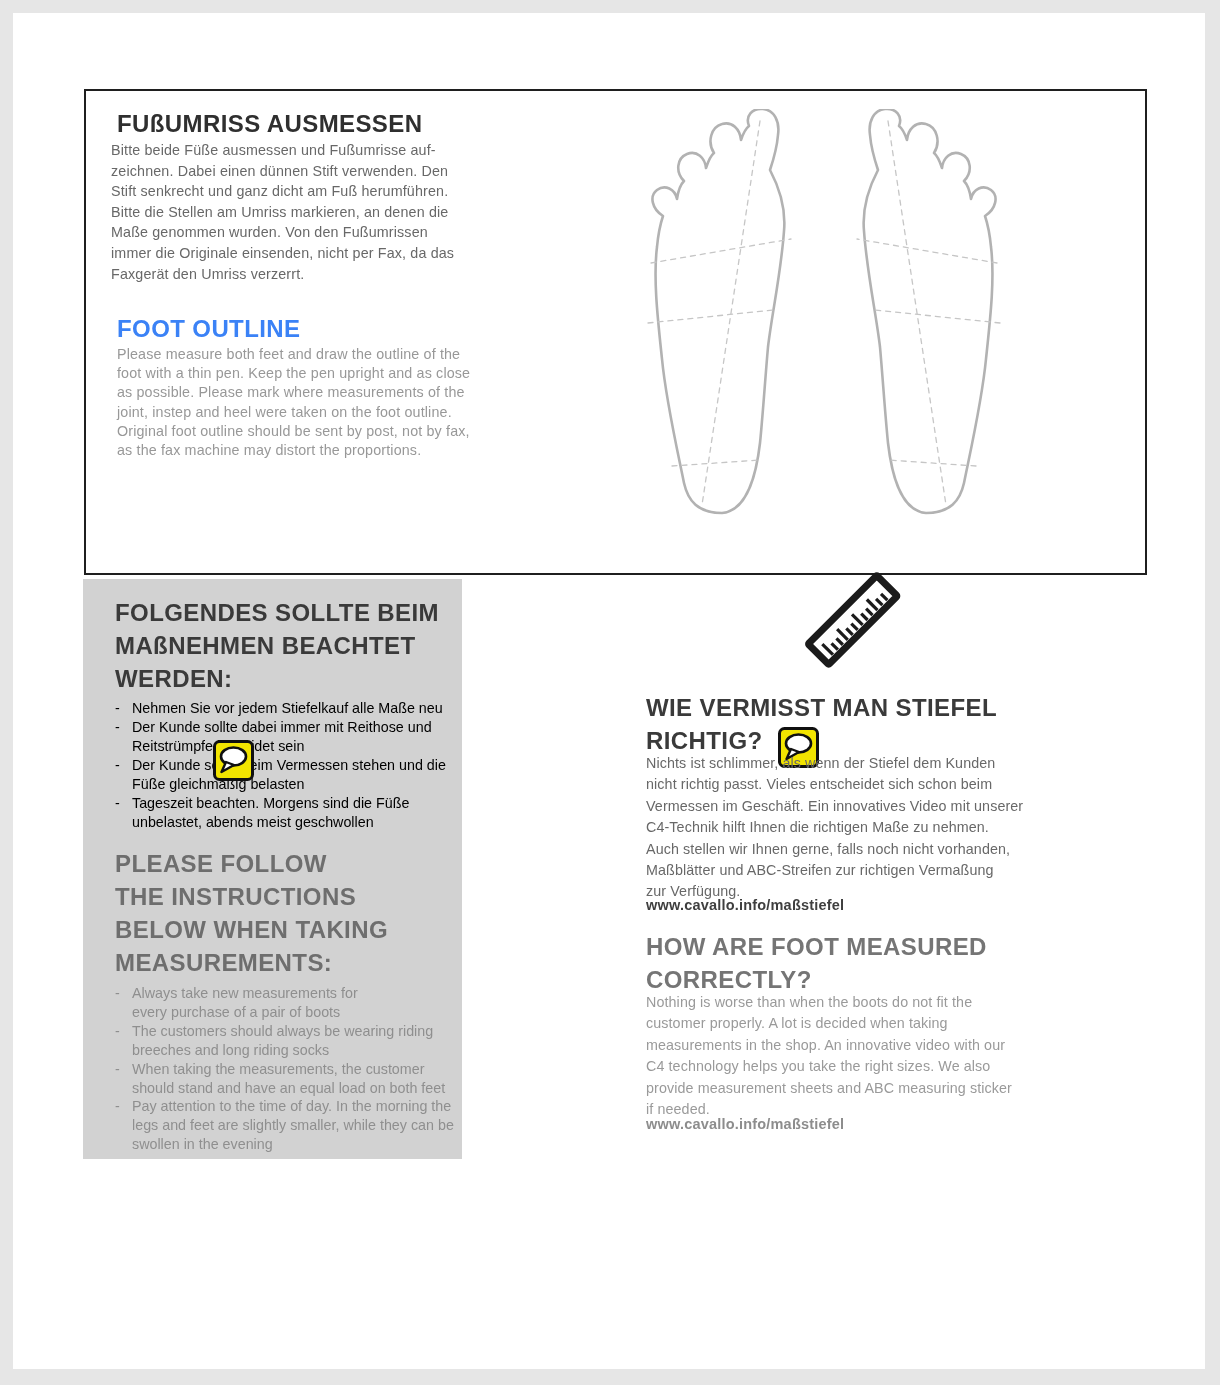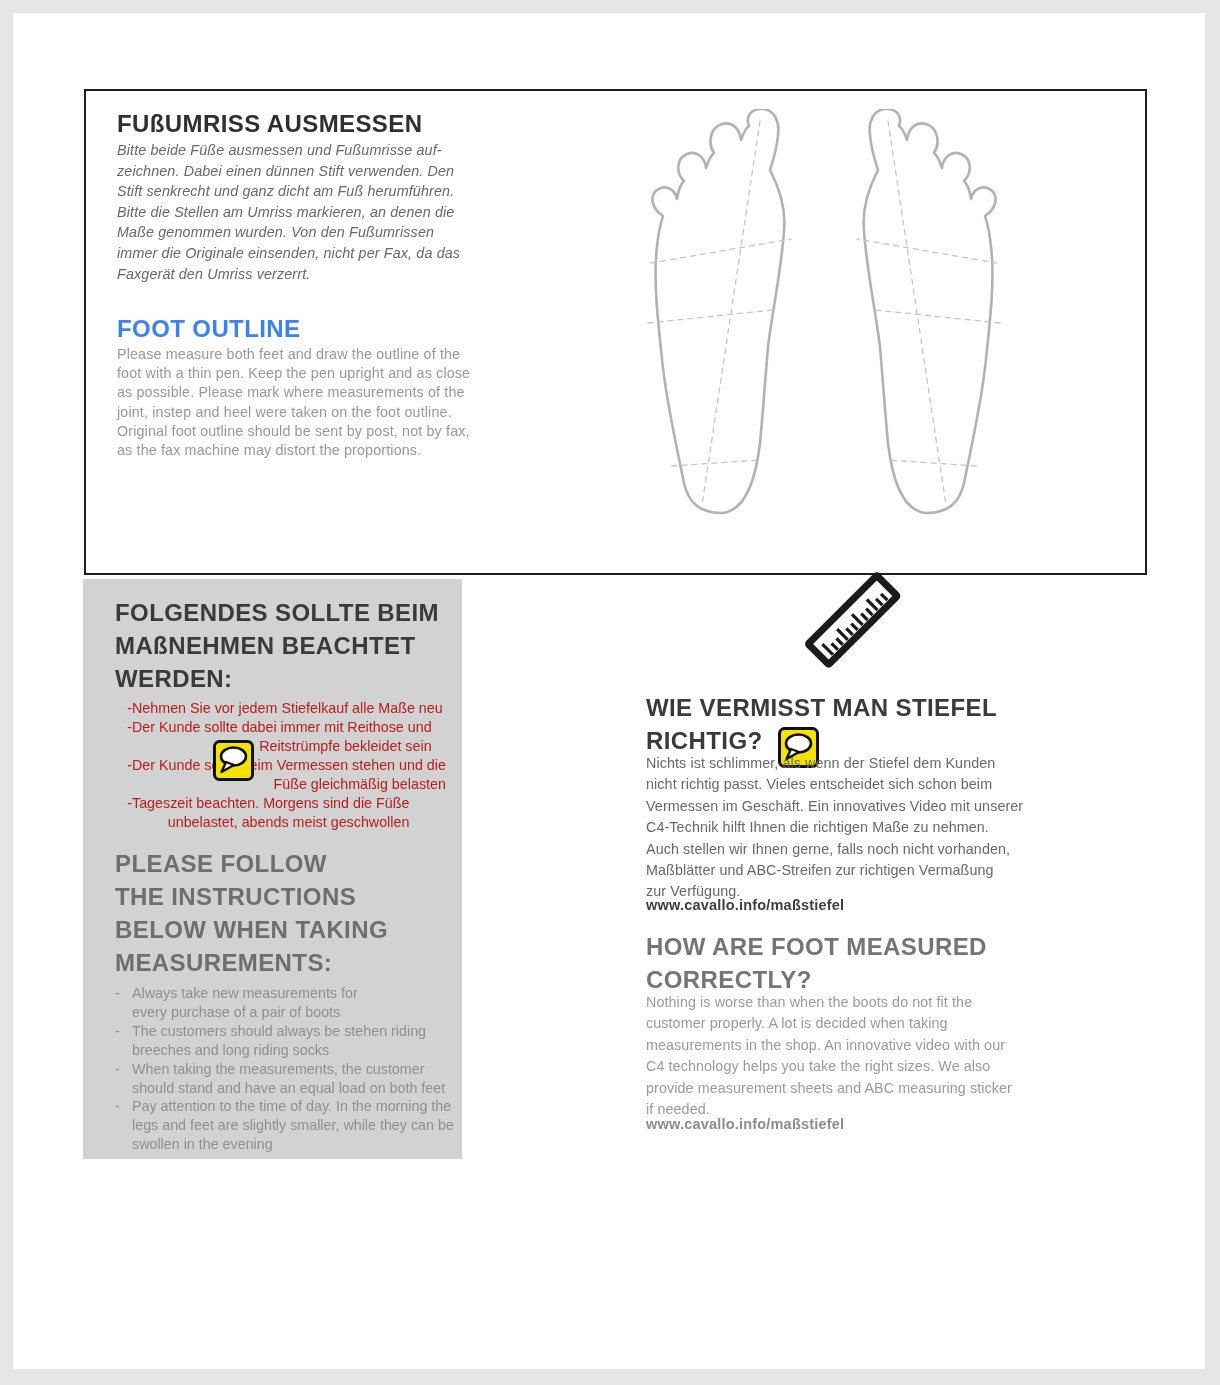--- a/index.html
+++ b/index.html
@@ -48,38 +48,38 @@
     background: #d2d2d2;
   }
 
   .bullets { position: absolute; }
   .bullet { display: flex; margin-bottom: 0; }
   .bullet .dash-col {
     width: 17px; flex: 0 0 17px;
   }
   .bullet .dash-col::before { content: "-"; }
   .bullet .btext { white-space: pre-line; }
-  .bullets-de .bullet { color: #b91c1c; font-size: 14.3px; line-height: 19px; text-align: right; }
+  .bullets-de .bullet { color: #000000; font-size: 14.3px; line-height: 19px; }
   .bullets-en .bullet { color: #8f8f8f; font-size: 14.3px; line-height: 18.9px; }
 
   .url-dark { font-size: 14.5px; font-weight: bold; color: #3f3f3f; letter-spacing: 0.2px; }
   .url-gray { font-size: 14.5px; font-weight: bold; color: #8d8d8d; letter-spacing: 0.2px; }
 
   .comment-badge { width: 41px; height: 41px; cursor: pointer; }
 </style>
 </head>
 <body>
 
 <div class="page">
 
   <div class="outline-box">
 
     <div class="abs h-dark" style="left:31px; top:16px;">FUßUMRISS AUSMESSEN</div>
 
-    <div class="abs body-de pre" style="left:31px; top:49px;font-style:italic;">Bitte beide Füße ausmessen und Fußumrisse auf-
+    <div class="abs body-de pre" style="left:25px; top:49px;">Bitte beide Füße ausmessen und Fußumrisse auf-
 zeichnen. Dabei einen dünnen Stift verwenden. Den
 Stift senkrecht und ganz dicht am Fuß herumführen.
 Bitte die Stellen am Umriss markieren, an denen die
 Maße genommen wurden. Von den Fußumrissen
 immer die Originale einsenden, nicht per Fax, da das
 Faxgerät den Umriss verzerrt.</div>
 
     <div class="abs h-gray" style="left:31px; top:221px;">FOOT OUTLINE</div>
 
     <div class="abs body-en pre" style="left:31px; top:254px;">Please measure both feet and draw the outline of the
@@ -189,21 +189,21 @@
 MEASUREMENTS:</div>
 
     <div class="bullets bullets-en" style="left:32px; top:405px; width:405px;">
       <div class="bullet">
         <span class="dash-col"></span>
         <span class="btext">Always take new measurements for
 every purchase of a pair of boots</span>
       </div>
       <div class="bullet">
         <span class="dash-col"></span>
-        <span class="btext">The customers should always be stehen riding
+        <span class="btext">The customers should always be wearing riding
 breeches and long riding socks</span>
       </div>
       <div class="bullet">
         <span class="dash-col"></span>
         <span class="btext">When taking the measurements, the customer
 should stand and have an equal load on both feet</span>
       </div>
       <div class="bullet">
         <span class="dash-col"></span>
         <span class="btext">Pay attention to the time of day. In the morning the

